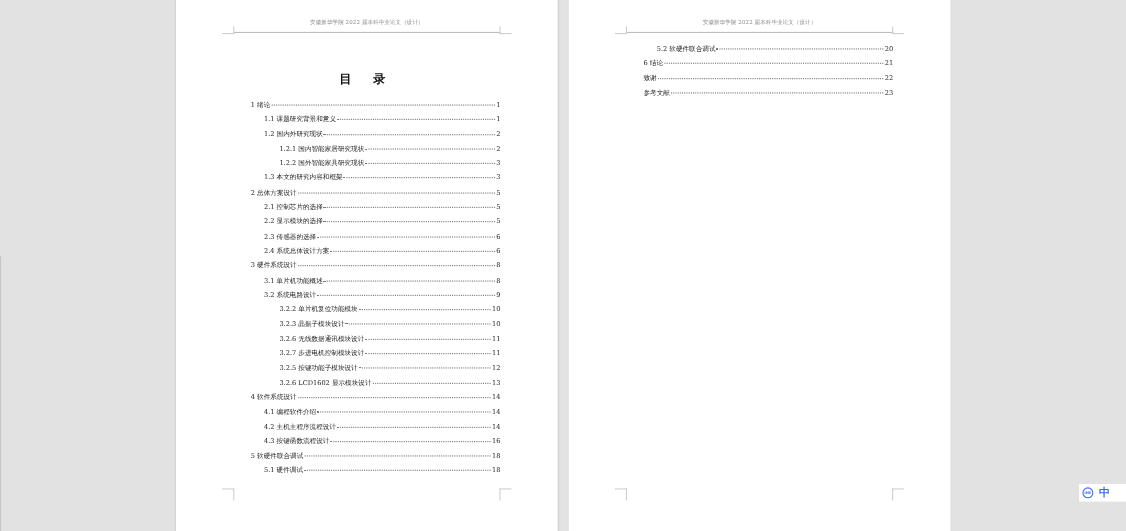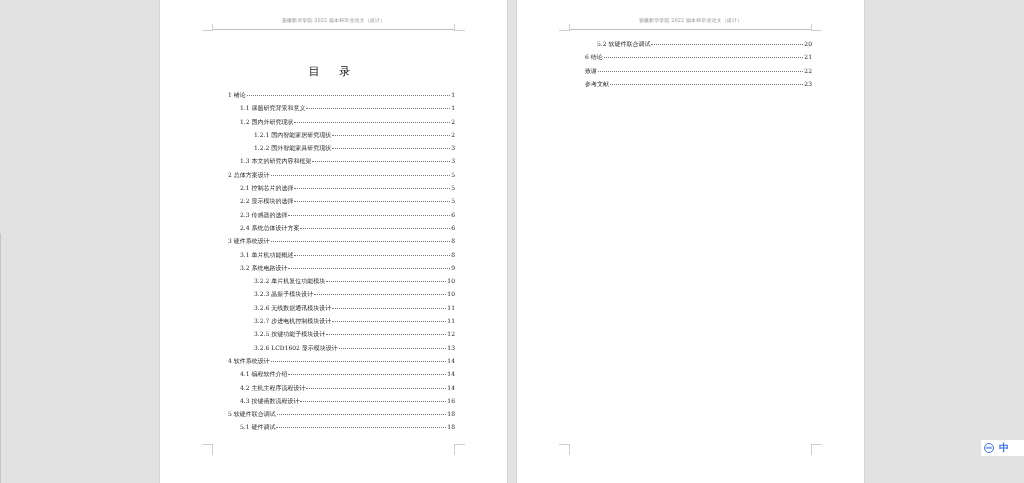--- a/index.html
+++ b/index.html
@@ -20,21 +20,21 @@
     font-size:5px; color:#8a8a8a; letter-spacing:0.1px;
   }
   .header-line { position:absolute; top:31px; left:52px; right:52px; height:0; border-top:1px solid #bdbdbd; }
   .corner { position:absolute; width:10px; height:6px; border-color:#cfcfcf; border-style:solid; border-width:0; }
   .corner.tl { top:26px; left:42px; border-right-width:1px; border-bottom-width:1px; }
   .corner.tr { top:26px; right:42px; border-left-width:1px; border-bottom-width:1px; }
   .corner.bl { top:446px; left:42px; width:10px; height:10px; border-top-width:1px; border-right-width:1px; }
   .corner.br { top:446px; right:42px; width:10px; height:10px; border-top-width:1px; border-left-width:1px; }
   .toc-title {
     position:absolute; top:66px; left:0; right:0; text-align:center;
-    font-size:11px; font-weight:normal; color:#111; letter-spacing:8px;
+    font-size:11px; font-weight:bold; color:#111; letter-spacing:8px;
     font-family:"DejaVu Sans","Liberation Sans",sans-serif;
   }
   .toc { position:absolute; left:68px; right:52px; }
   #page1 .toc { top:93px; }
   #page2 .toc { top:42px; }
   .toc-entry {
     display:flex; align-items:baseline; height:13.3px; font-size:6px; color:#222;
     white-space:nowrap;
   }
   .toc-entry .label { flex:0 0 auto; }

